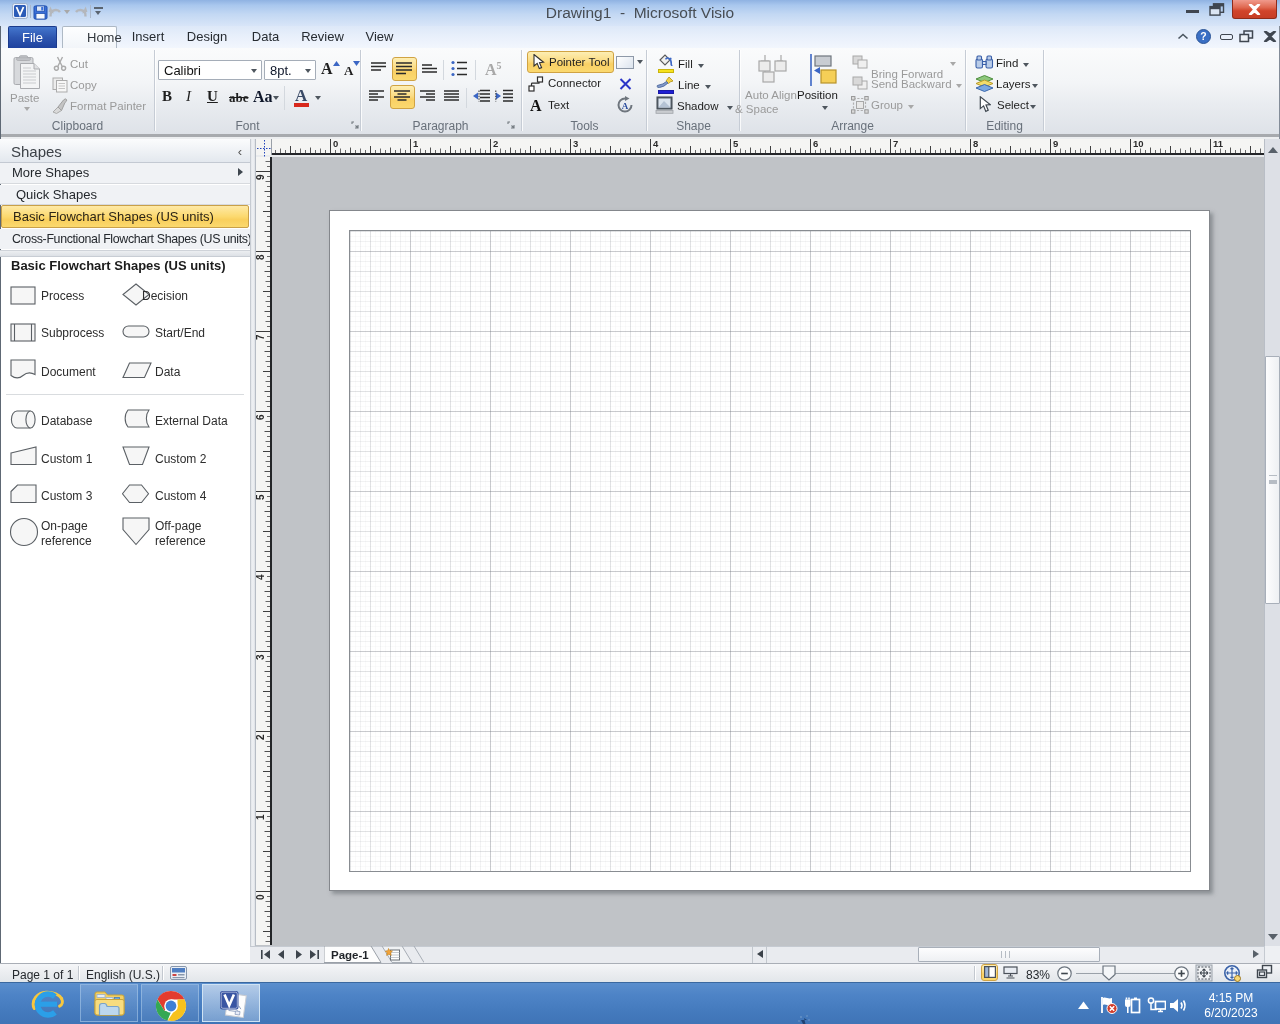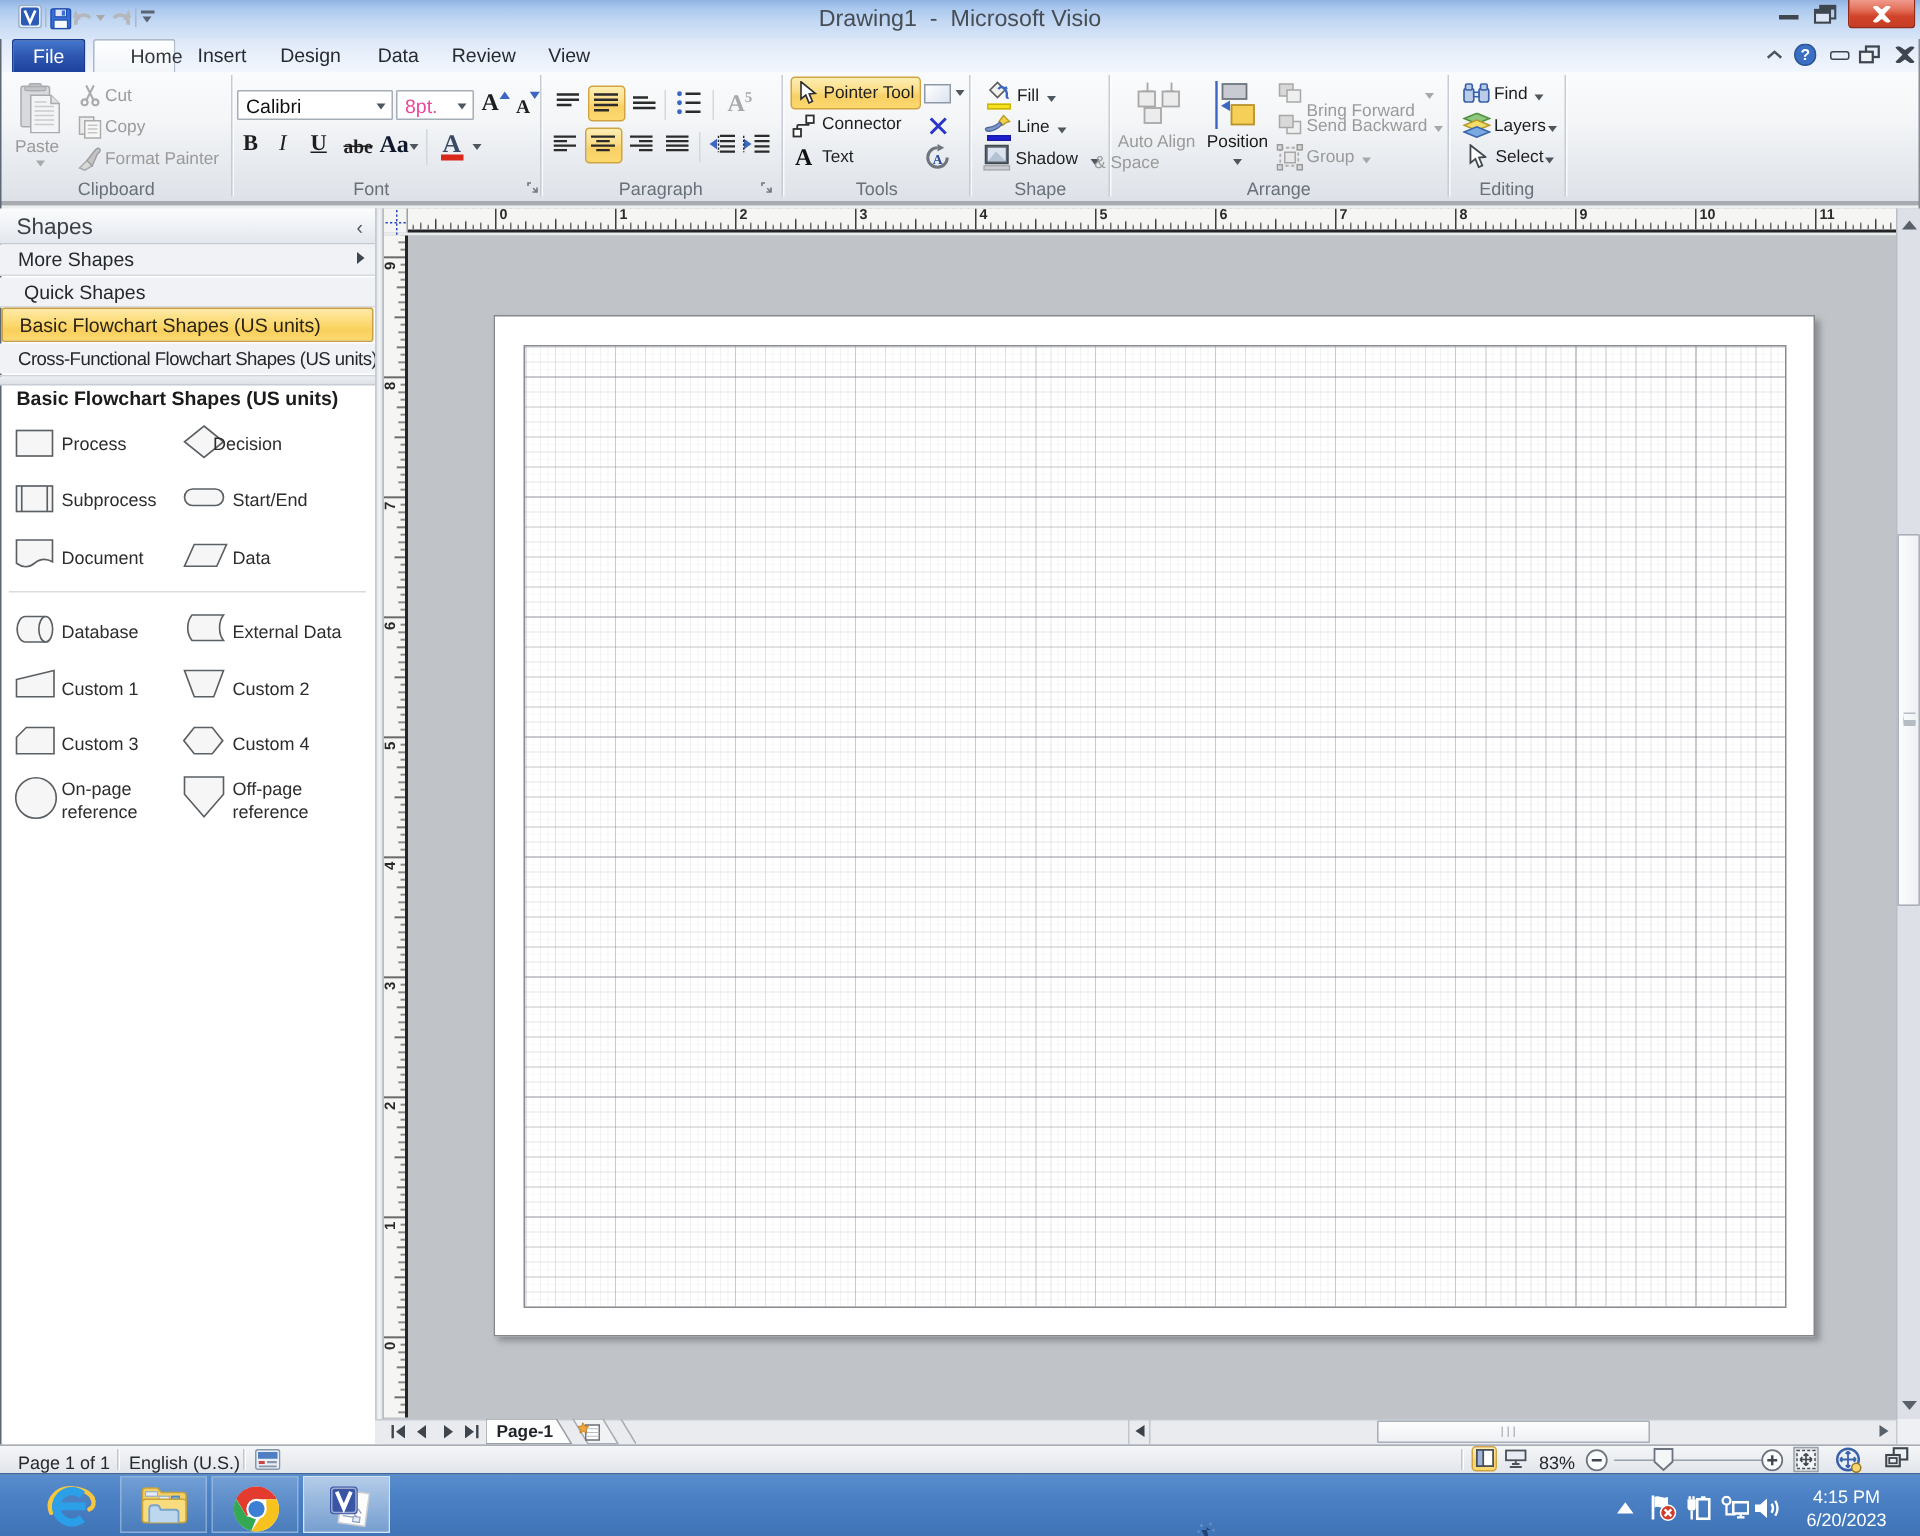--- a/index.html
+++ b/index.html
@@ -201,21 +201,21 @@
  <path d="M2 15 L7 10 L10.5 13.5 L5.5 16.5 Z" fill="#d9d9d9" stroke="#ababab"></path>
  <path d="M7 10 L12.5 3 Q14.5 1 15.5 2.5 Q16.5 4 14 5.5 L10.5 13.5 Z" fill="#c4c4c4" stroke="#a0a0a0"></path>
 </svg>
 <div class="rtxt rgray" style="left:70px;top:100px">Format Painter</div>
 
 <div class="abs" style="left:158px;top:60px;width:104px;height:20px;background:#fff;border:1px solid #a5adb8;border-radius:1px">
   <div style="position:absolute;left:5px;top:2px;font-size:13px;color:#111">Calibri</div>
   <div class="dd" style="right:4px;top:8px;position:absolute"></div>
 </div>
 <div class="abs" style="left:264px;top:60px;width:52px;height:20px;background:#fff;border:1px solid #a5adb8;border-radius:1px">
-  <div style="position:absolute;left:5px;top:2px;font-size:13px;color:#ec4899">8pt.</div>
+  <div style="position:absolute;left:5px;top:2px;font-size:13px;color:#0f172a">8pt.</div>
   <div class="dd" style="right:4px;top:8px;position:absolute"></div>
 </div>
 <div class="abs" style="left:321px;top:60px;font-family:'Liberation Serif',serif;font-size:16px;font-weight:bold;color:#1e1e1e">A</div>
 <svg class="abs" style="left:333px;top:61px" width="7" height="6">
     <polygon points="3.5,0 7,5 0,5" fill="#3b66c4"></polygon>
   </svg>
 <div class="abs" style="left:344px;top:63px;font-family:'Liberation Serif',serif;font-size:13px;font-weight:bold;color:#1e1e1e">A</div>
 <svg class="abs" style="left:353px;top:61px" width="7" height="6">
     <polygon points="3.5,5 7,0 0,0" fill="#3b66c4"></polygon>
   </svg>
@@ -330,28 +330,28 @@
 
 <svg class="abs" style="left:753px;top:53px" width="36" height="34" viewBox="0 0 36 34">
  <g fill="#ececec" stroke="#a8a8a8" stroke-width="1.2">
   <path d="M8 8 h8 M12 2 v6 M12 16 v6 M24 8 h6 M28 2 v6" fill="none"></path>
   <rect x="6" y="8" width="11" height="10"></rect>
   <rect x="22" y="8" width="11" height="10"></rect>
   <rect x="6" y="22" width="11" height="10" transform="translate(4 -3)"></rect>
  </g>
 </svg>
 <div class="rtxt rgray" style="left:741px;top:89px;width:60px;text-align:center">Auto Align</div>
-<div class="rtxt rgray" style="left:713px;top:103px;width:60px;text-align:right">&amp; Space</div>
+<div class="rtxt rgray" style="left:735px;top:103px;width:60px;text-align:left">&amp; Space</div>
 <svg class="abs" style="left:808px;top:53px" width="34" height="34" viewBox="0 0 34 34">
  <line x1="3" y1="1" x2="3" y2="33" stroke="#3b66c4" stroke-width="1.6"></line>
  <rect x="7" y="3" width="16" height="10" fill="#c8ccd2" stroke="#6e757d" stroke-width="1.2"></rect>
  <rect x="13" y="17" width="15" height="13" fill="#f5cf57" stroke="#b8932a" stroke-width="1.2"></rect>
  <polygon points="5,13.5 11,10 11,17" fill="#3b66c4" transform="translate(1 4)"></polygon>
 </svg>
-<div class="rtxt" style="left:797px;top:89px;width:56px;text-align:center;color:#1a1a1a">Position</div>
+<div class="rtxt" style="left:797px;top:89px;width:56px;text-align:left;color:#1a1a1a">Position</div>
 <div class="dd" style="left:822px;top:106px"></div>
 <svg class="abs" style="left:852px;top:55px" width="17" height="15" viewBox="0 0 17 15">
  <rect x="1" y="1" width="9" height="8" fill="#d9d9d9" stroke="#a8a8a8"></rect>
  <rect x="6" y="5" width="9" height="8" fill="#efefef" stroke="#a8a8a8"></rect>
 </svg>
 <div class="rtxt rgray" style="left:871px;top:68px">Bring Forward</div>
 <div class="dd ddg" style="left:950px;top:62px"></div>
 <svg class="abs" style="left:852px;top:76px" width="17" height="15" viewBox="0 0 17 15">
  <rect x="6" y="5" width="9" height="8" fill="#efefef" stroke="#a8a8a8"></rect>
  <rect x="1" y="1" width="9" height="8" fill="#d9d9d9" stroke="#a8a8a8"></rect>

